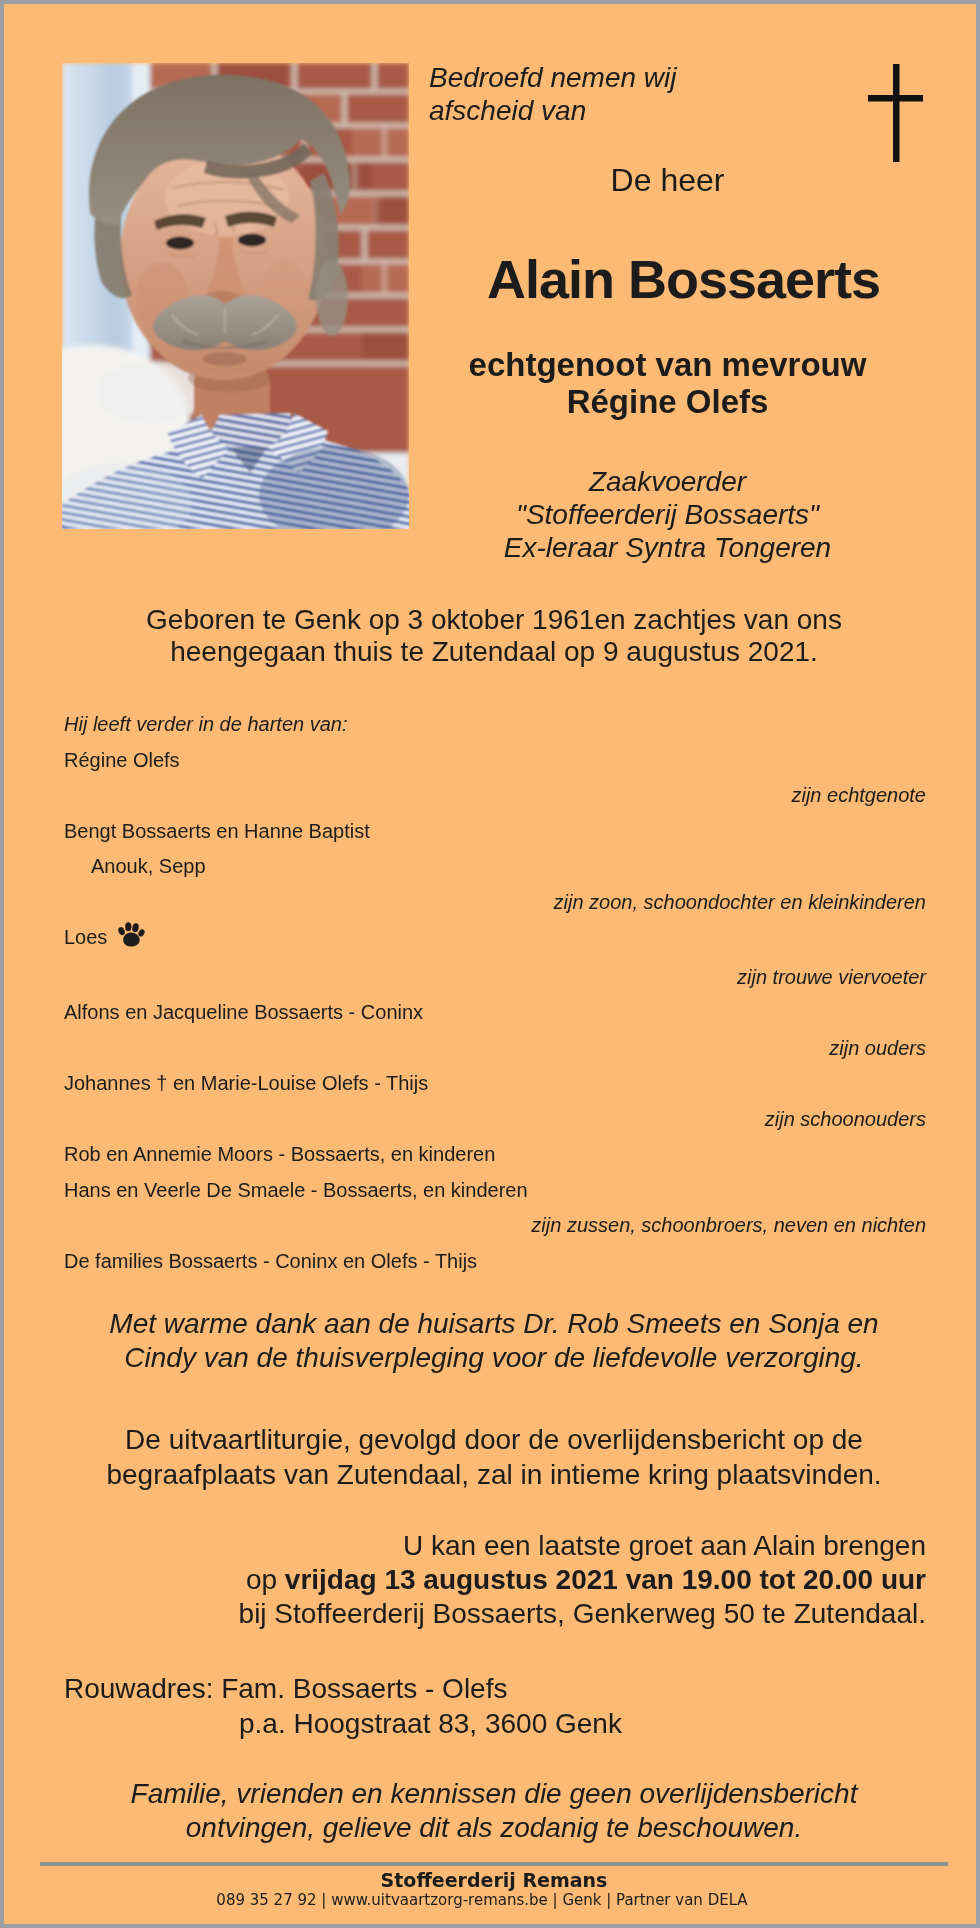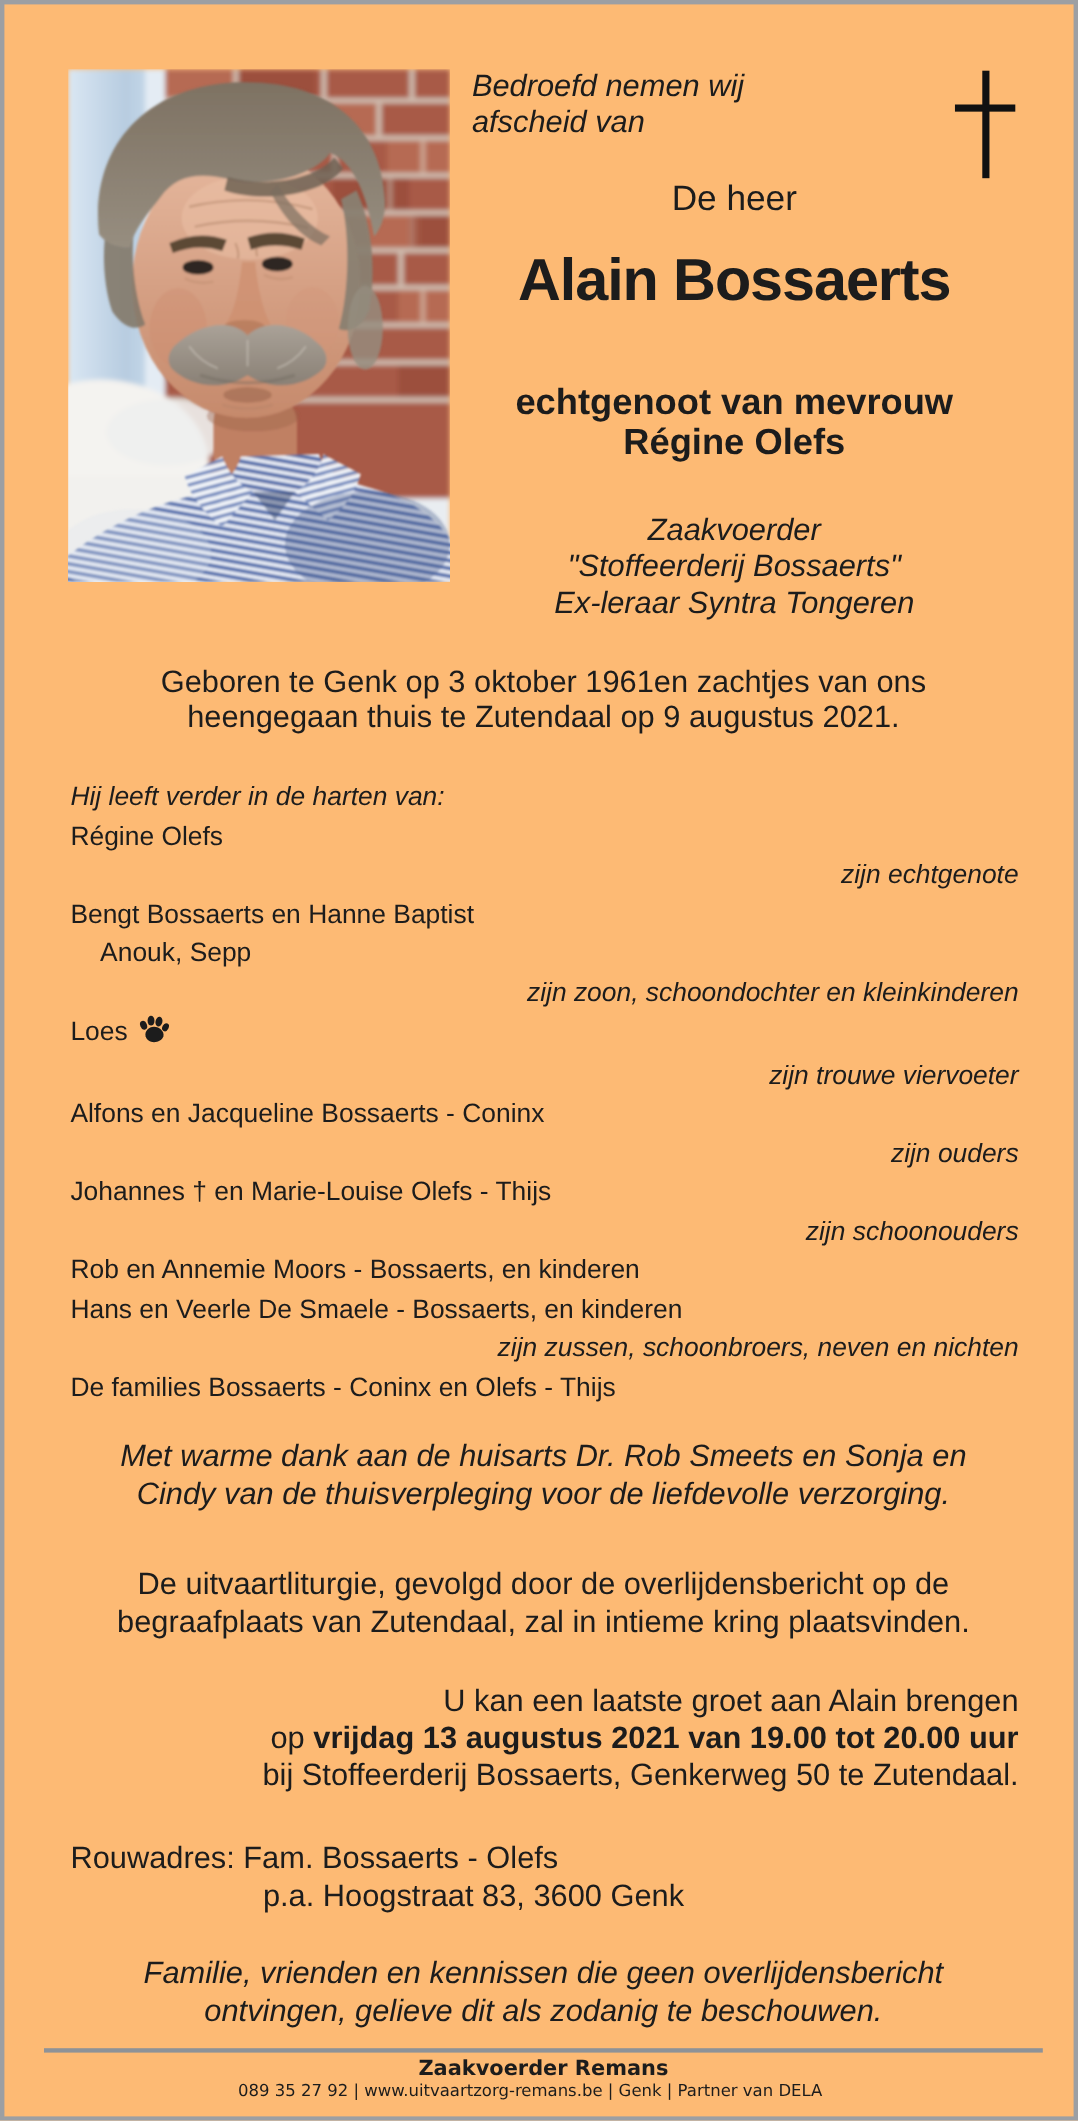--- a/index.html
+++ b/index.html
@@ -17,27 +17,27 @@
     font-family:"Liberation Sans", sans-serif;
     color:var(--text-color);
     overflow:hidden;
   }
   .abs{position:absolute;}
   
   .intro{left:425px;top:57px;font-size:28px;font-style:italic;line-height:33px;}
   .cross{left:864px;top:60px;width:58px;height:100px;}
   .rightcol{left:405px;width:517px;text-align:center;}
   .salutation{top:158px;font-size:32px;}
-  .deceased-name{top:220px;font-size:54px;font-weight:bold;letter-spacing:-1px;white-space:nowrap;}
+  .deceased-name{top:244px;font-size:54px;font-weight:bold;letter-spacing:-1px;white-space:nowrap;margin-left:16px;}
   .spouse{top:342px;font-size:33px;font-weight:bold;line-height:37px;}
   .roles{top:461px;font-size:28px;font-style:italic;line-height:33px;}
   
   .centerblk{left:58px;width:864px;text-align:center;}
   .life-dates{top:600px;font-size:28px;line-height:32px;}
-  .survivors{left:60px;top:703px;width:862px;font-size:24px;line-height:35.5px;}
+  .survivors{left:60px;top:703px;width:862px;font-size:20px;line-height:35.5px;}
   .sline{white-space:nowrap;}
   .sline.intro-line{font-style:italic;}
   .sline.relation{font-style:italic;text-align:right;}
   .sline.indent{padding-left:27px;}
   .paw{display:inline-block;margin-left:9px;vertical-align:-4px;}
   .thanks{top:1303px;font-size:28px;font-style:italic;line-height:34px;}
   .liturgy{top:1418px;font-size:28px;line-height:35px;}
   .farewell{top:1525px;font-size:28px;line-height:34px;text-align:right;}
   .farewell b{font-weight:bold;margin-top:40px;}
   .address{left:60px;top:1667px;width:862px;font-size:28px;line-height:35px;}
@@ -269,16 +269,16 @@
     <div>Rouwadres: Fam. Bossaerts - Olefs</div>
     <div class="line2">p.a. Hoogstraat 83, 3600 Genk</div>
   </div>
 
   <div class="abs centerblk notice">
     <div>Familie, vrienden en kennissen die geen overlijdensbericht</div>
     <div>ontvingen, gelieve dit als zodanig te beschouwen.</div>
   </div>
 
   <div class="abs rule"></div>
-  <div class="abs footer-name">Zaakvoerder Remans</div>
+  <div class="abs footer-name">Stoffeerderij Remans</div>
   <div class="abs footer-info">089 35 27 92 | www.uitvaartzorg-remans.be | Genk | Partner van DELA</div>
 
 </div>
 
 </body></html>

